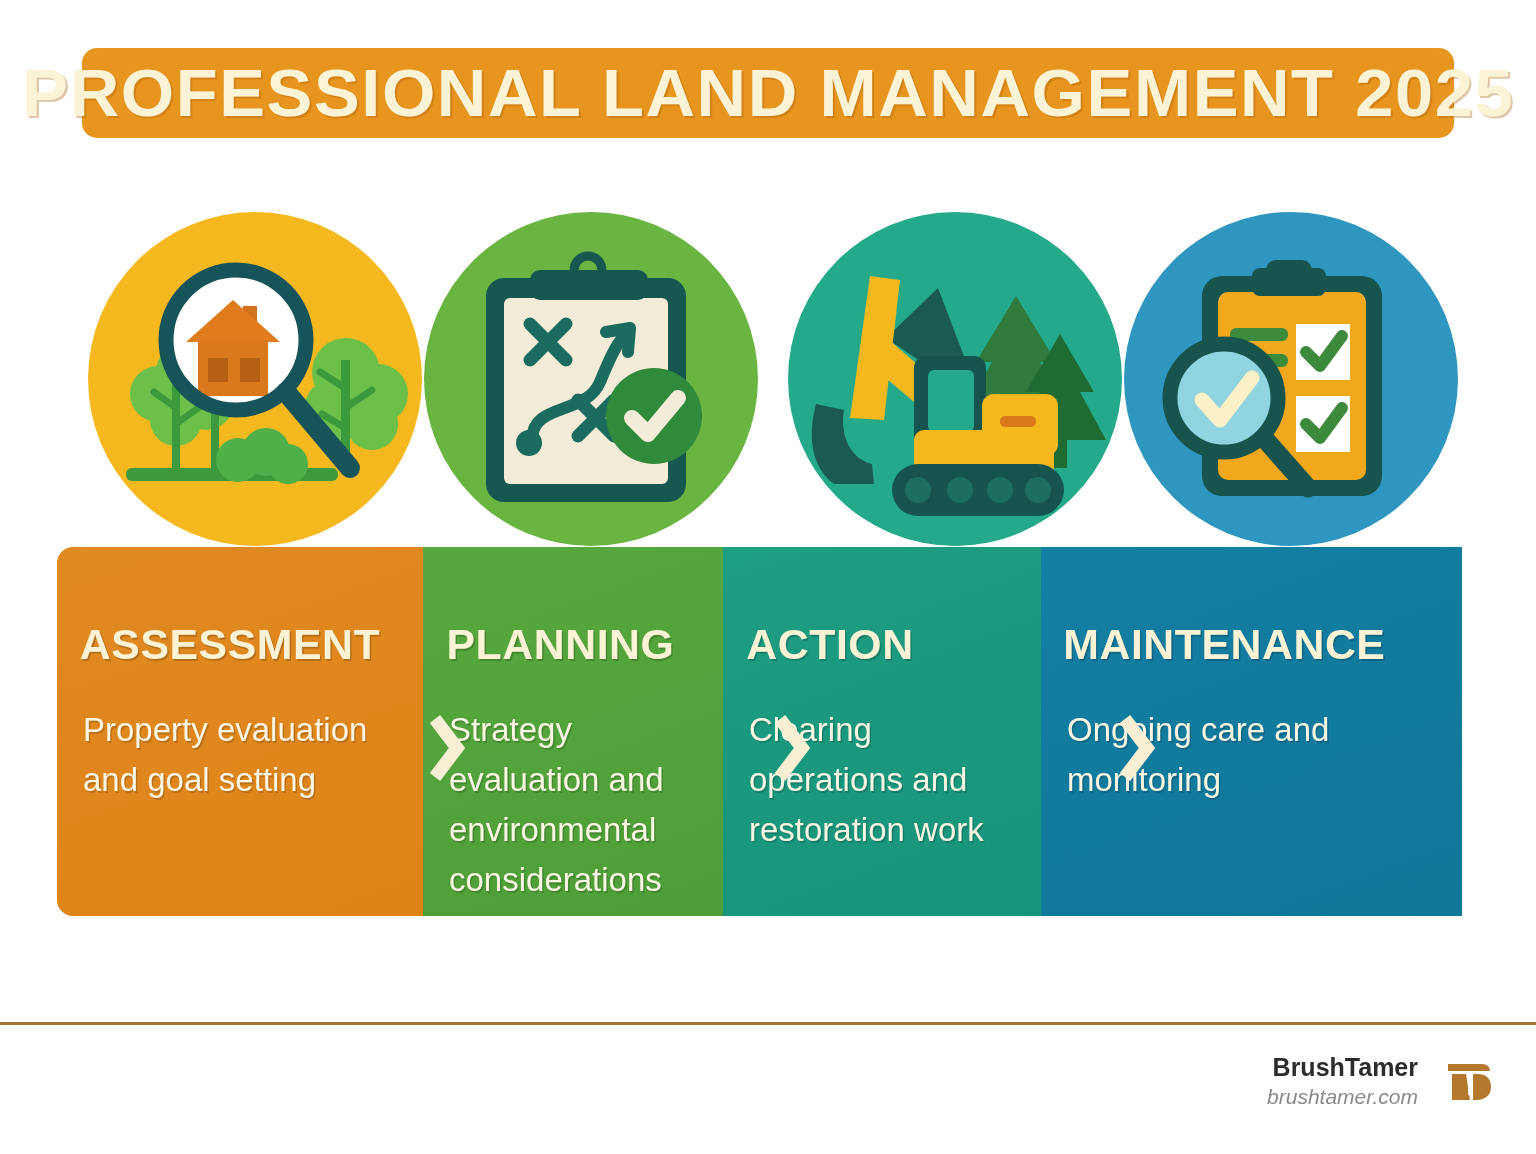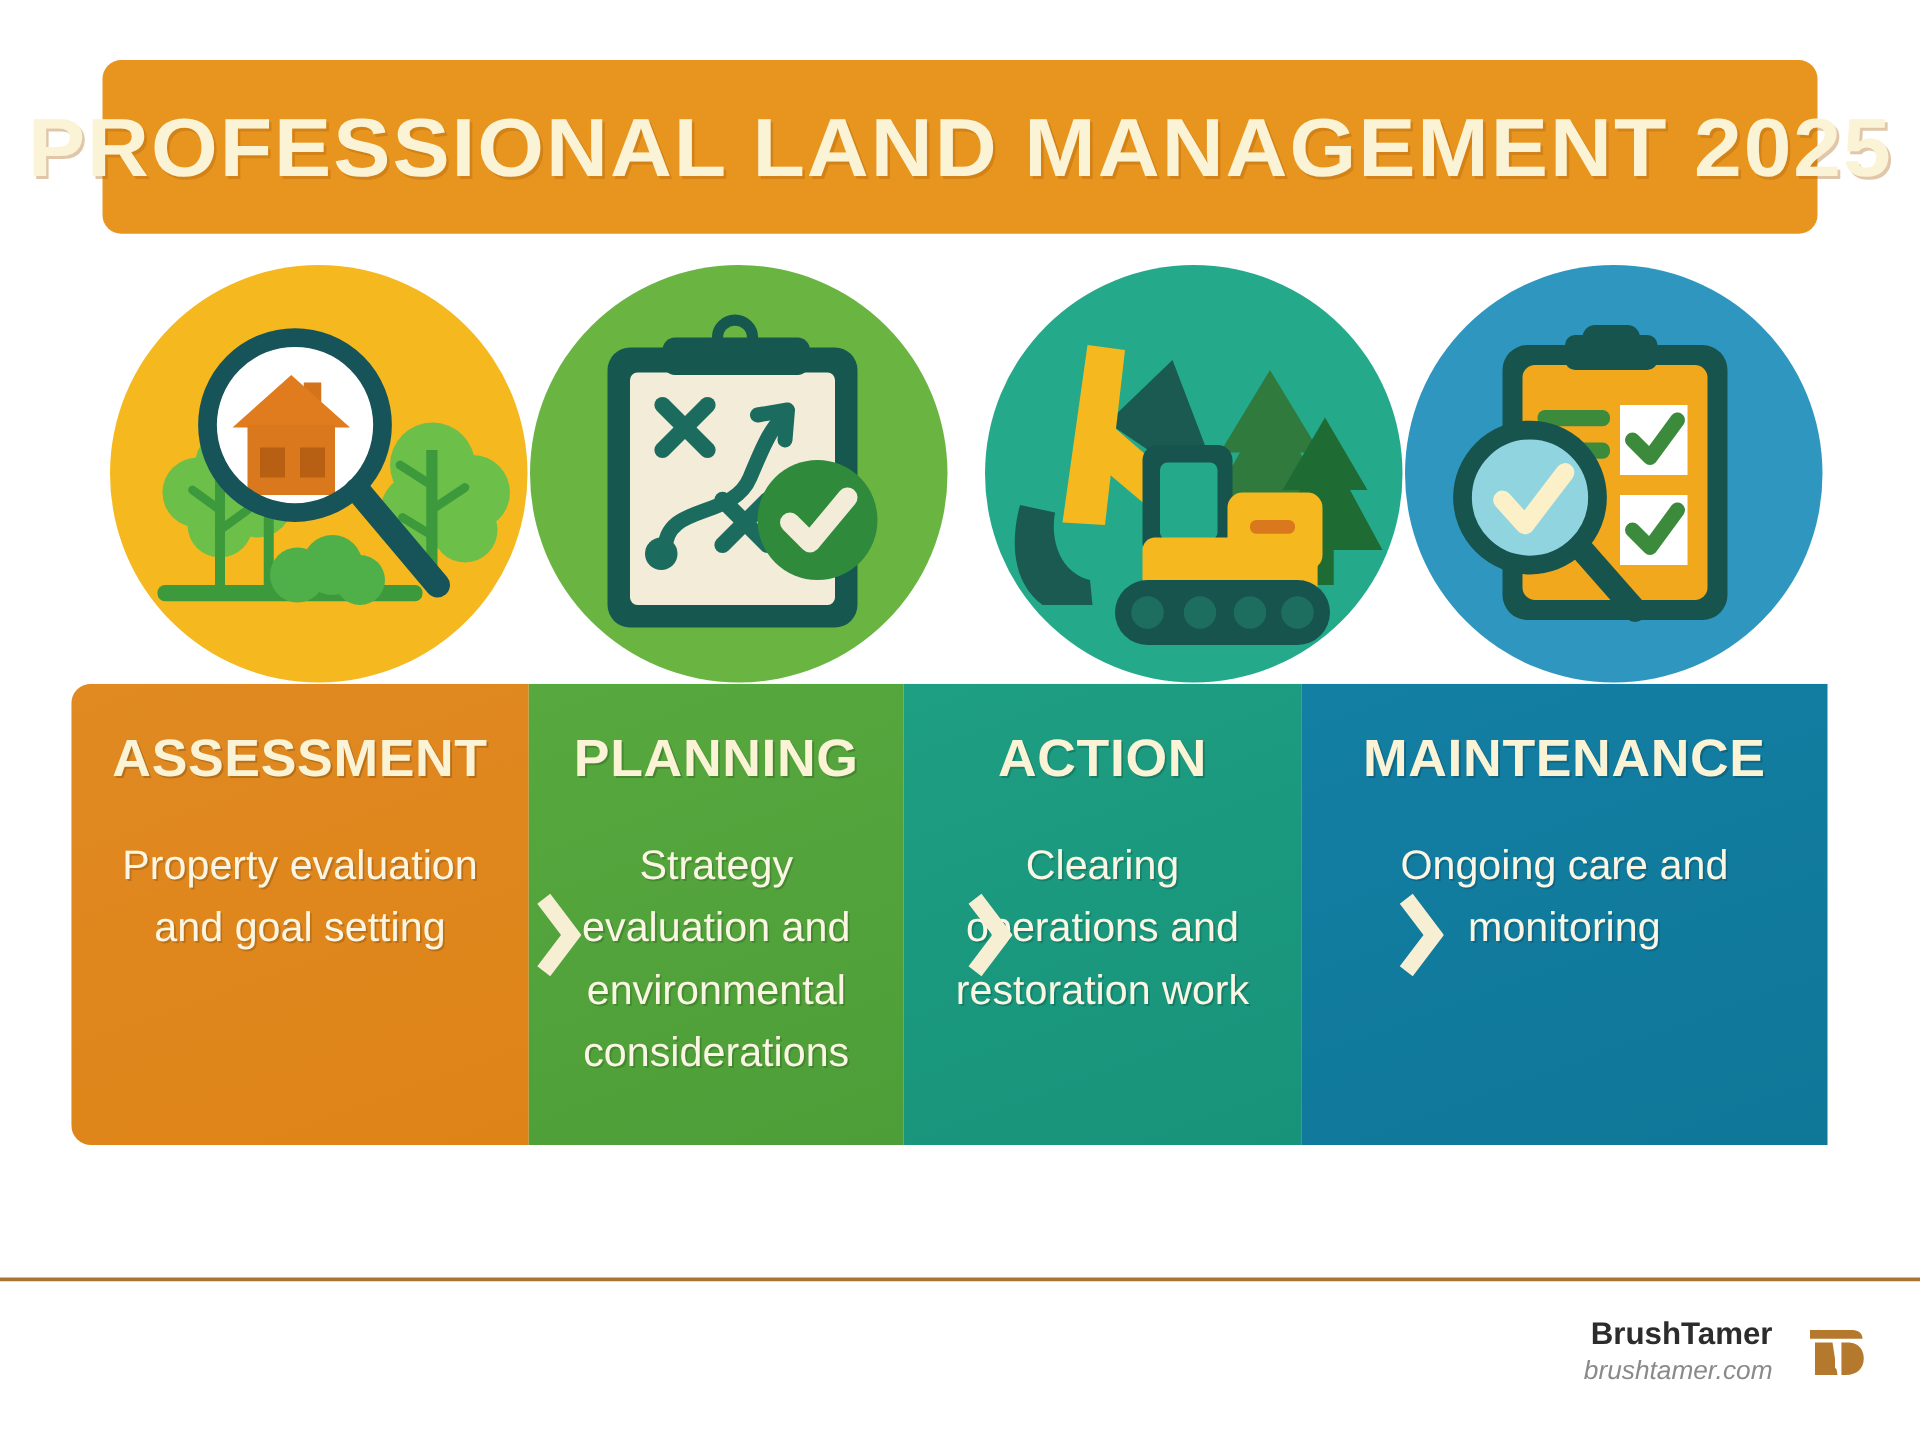--- a/index.html
+++ b/index.html
@@ -17,21 +17,21 @@
     background: #ffffff;
     overflow: hidden;
   }
 
   
   .title-bar {
     position: absolute;
     left: 82px;
     top: 48px;
     width: 1372px;
-    height: 139px;
+    height: 90px;
     background: #E8951F;
     border-radius: 15px;
     display: flex;
     align-items: center;
     justify-content: center;
   }
   .title-text {
     font-family: "Liberation Sans Narrow", "Liberation Sans", sans-serif;
     font-weight: bold;
     font-size: 66px;
@@ -62,23 +62,23 @@
     left: 57px;
     top: 547px;
     width: 1421px;
     height: 369px;
     display: flex;
     border-radius: 16px;
     overflow: hidden;
   }
   .panel {
     position: relative;
-    padding: 36px 26px 0 26px;
+    padding: 74px 26px 0 26px;
     box-sizing: border-box;
-    text-align: center;
+    text-align: left;
   }
   .p1 { width: 366px; background: linear-gradient(160deg, #E08A22 0%, #DE8317 100%); }
   .p2 { width: 300px; background: linear-gradient(160deg, #57A83E 0%, #4D9E38 100%); }
   .p3 { width: 318px; background: linear-gradient(160deg, #1E9E82 0%, #17937A 100%); }
   .p4 { width: 421px; background: linear-gradient(160deg, #137FA3 0%, #0F7798 100%); }
 
   .step-title {
     font-family: "Liberation Sans Narrow", "Liberation Sans", sans-serif;
     font-weight: bold;
     font-size: 42px;

